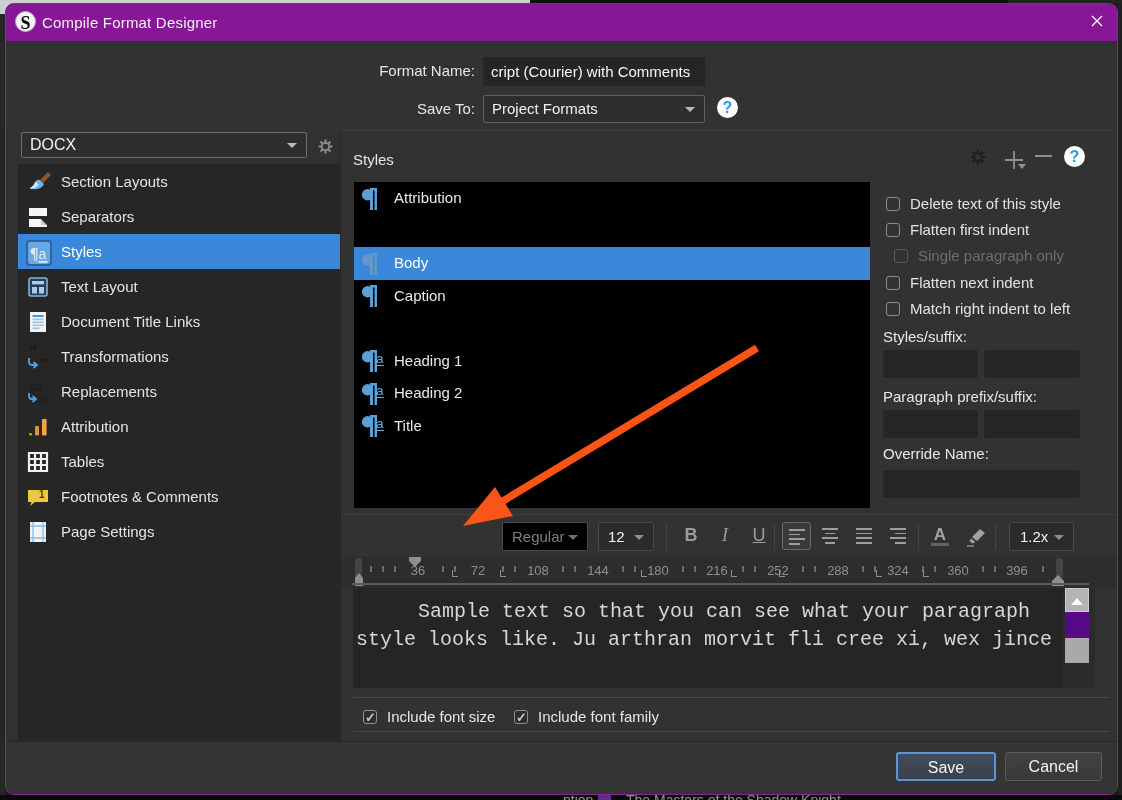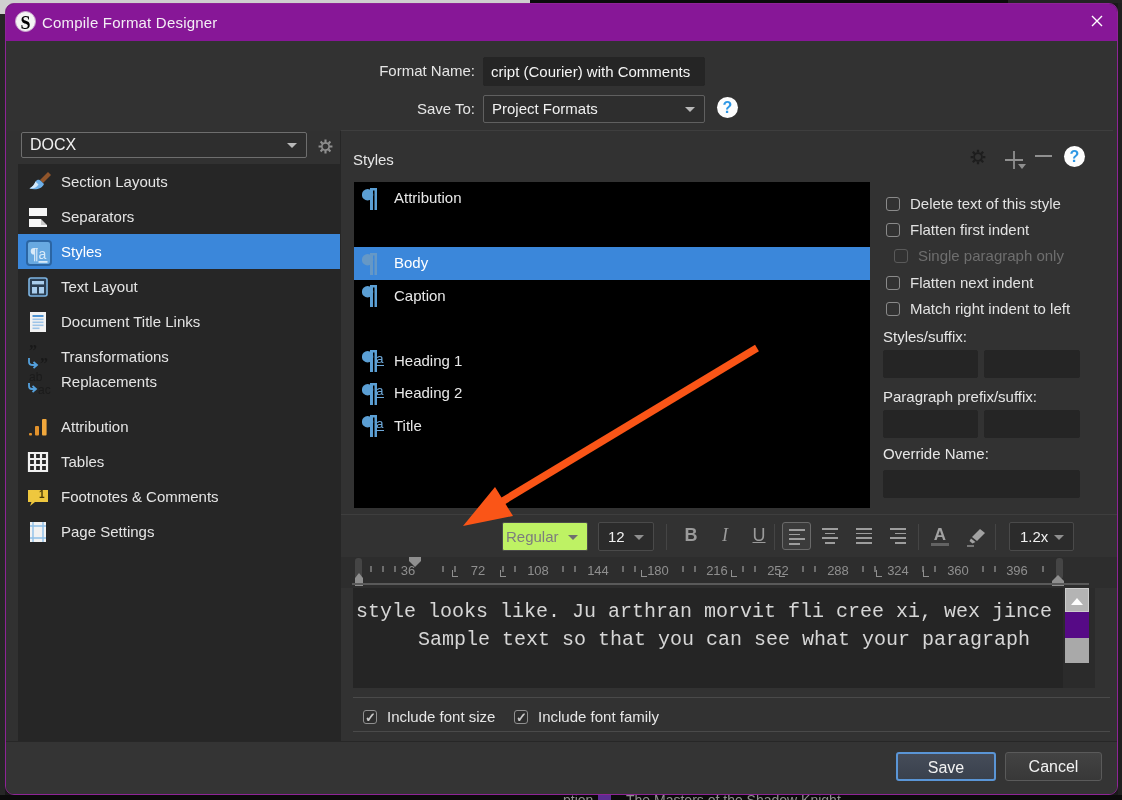--- a/index.html
+++ b/index.html
@@ -110,21 +110,21 @@
           <span class="tx">Document Title Links</span>
         </div>
         <div class="row" style="top:175px;">
           <span class="ic"><svg width="26" height="26" viewBox="0 0 26 26">
               <text x="3" y="11" font-size="16" font-weight="bold" fill="#181818" font-family="Liberation Serif,serif">”</text>
               <text x="14" y="24" font-size="16" font-weight="bold" fill="#181818" font-family="Liberation Serif,serif">”</text>
               <path d="M3 13 L3 17 Q3 20 7 20 L10 20 M7.5 17 L11 20 L7.5 23" fill="none" stroke="#54a0dc" stroke-width="1.8"></path>
             </svg></span>
           <span class="tx">Transformations</span>
         </div>
-        <div class="row" style="top:200px;text-align:right;">
+        <div class="row" style="top:210px;text-align:right;">
           <span class="ic"><svg width="26" height="26" viewBox="0 0 26 26">
               <text x="3" y="11" font-size="12" fill="#1b1b1b">ab</text>
               <text x="12" y="24" font-size="12" fill="#1b1b1b">ac</text>
               <path d="M3 13 L3 16 Q3 19 6 19 L9 19 M6.5 16 L10 19 L6.5 22" fill="none" stroke="#54a0dc" stroke-width="1.8"></path>
             </svg></span>
           <span class="tx">Replacements</span>
         </div>
         <div class="row" style="top:245px;">
           <span class="ic"><svg width="24" height="24" viewBox="0 0 24 24">
               <rect x="3" y="18" width="3" height="2.6" rx="1" fill="#e2922c"></rect>
@@ -242,21 +242,21 @@
       <div class="inp" style="left:877px;top:346px;width:95px;height:28px"></div>
       <div class="inp" style="left:978px;top:346px;width:96px;height:28px"></div>
       <div class="lbl" style="left:877px;top:384px">Paragraph prefix/suffix:</div>
       <div class="inp" style="left:877px;top:406px;width:95px;height:28px"></div>
       <div class="inp" style="left:978px;top:406px;width:96px;height:28px"></div>
       <div class="lbl" style="left:877px;top:441px">Override Name:</div>
       <div class="inp" style="left:877px;top:466px;width:197px;height:28px"></div>
 
     <div class="abs" style="left:335px;top:510px;width:778px;height:1px;background:#3e3e3e"></div>
 
-      <div class="cmb" style="left:496px;top:518px;width:86px;height:29px;line-height:27px;padding-left:3px;background:#bef264;color:#7d7d7d;border-color:#4a4a4a">Regular<i class="ar" style="border-top-color:#6f6f6f"></i></div>
+      <div class="cmb" style="left:496px;top:518px;width:86px;height:29px;line-height:27px;padding-left:9px;background:#000000;color:#7d7d7d;border-color:#4a4a4a">Regular<i class="ar" style="border-top-color:#6f6f6f"></i></div>
       <div class="cmb" style="left:592px;top:518px;width:56px;height:29px;line-height:27px;padding-left:9px;background:#2b2b2b;border-color:#4a4a4a">12<i class="ar" style="border-top-color:#8f8f8f"></i></div>
       <div class="abs" style="left:674px;top:521px;width:22px;height:24px;color:#9b9b9b;font-weight:bold;font-size:18px;text-align:center">B</div>
       <div class="abs" style="left:708px;top:521px;width:22px;height:24px;color:#9b9b9b;font-style:italic;font-size:18px;text-align:center;font-family:'Liberation Serif',serif">I</div>
       <div class="abs" style="left:742px;top:521px;width:22px;height:24px;color:#9b9b9b;font-size:18px;text-align:center;text-decoration:underline">U</div>
       <div class="abs" style="left:768px;top:520px;width:1px;height:26px;background:#454545"></div>
       <div class="abs" style="left:660px;top:520px;width:1px;height:26px;background:#454545"></div>
       <div class="abs" style="left:989px;top:520px;width:1px;height:26px;background:#454545"></div>
       <div class="abs" style="left:776px;top:518px;width:29px;height:28px;border:1px solid #6a6a6a;background:#3b3b3b;border-radius:3px;">
         <div style="position:absolute;left:6px;top:6px;width:16px;height:17px">
           <i style="position:absolute;left:0px;top:0.0px;width:16px;height:1.8px;background:#9d9d9d"></i>
@@ -325,21 +325,21 @@
         <i class="tk" style="left:982px"></i>
         <i class="tk" style="left:994px"></i>
         <i class="tk" style="left:1042px"></i>
         <i class="tb" style="left:452px"></i>
         <i class="tb" style="left:500px"></i>
         <i class="tb" style="left:641px"></i>
         <i class="tb" style="left:731px"></i>
         <i class="tb" style="left:779px"></i>
         <i class="tb" style="left:876px"></i>
         <i class="tb" style="left:923px"></i>
-        <div class="rn" style="left:388px">36</div>
+        <div class="rn" style="left:398px">36</div>
         <div class="rn" style="left:458px">72</div>
         <div class="rn" style="left:518px">108</div>
         <div class="rn" style="left:578px">144</div>
         <div class="rn" style="left:638px">180</div>
         <div class="rn" style="left:697px">216</div>
         <div class="rn" style="left:758px">252</div>
         <div class="rn" style="left:818px">288</div>
         <div class="rn" style="left:878px">324</div>
         <div class="rn" style="left:938px">360</div>
         <div class="rn" style="left:997px">396</div>
@@ -352,21 +352,21 @@
         </svg>
         <div class="abs" style="left:1056px;top:558px;width:7px;height:21px;background:#454545;border-radius:3px"></div>
         <svg class="abs" style="left:1048px;top:575px" width="20" height="12" viewBox="0 0 20 12">
           <path d="M10 0 L16 6 L16 11 L4 11 L4 6 Z" fill="#8f8f8f"></path>
         </svg>
         <div class="abs" style="left:352px;top:583px;width:737px;height:2px;background:#5a5a5a"></div>
       </div>
 
 <div class="abs" style="left:347px;top:584px;width:742px;height:100px;background:#2b2b2b"></div>
 <div class="abs" style="left:347px;top:584px;width:710px;height:100px;background:#252525;overflow:hidden">
-<div style="position:absolute;left:3px;top:9.5px;width:704px;font-family:'Liberation Mono',monospace;font-size:20px;line-height:28.4px;color:#d6d6d6;white-space:pre"><div>style looks like. Ju arthran morvit fli cree xi, wex jince</div><div style="padding-left:62px">Sample text so that you can see what your paragraph</div></div>
+<div style="position:absolute;left:3px;top:9.5px;width:704px;font-family:'Liberation Mono',monospace;font-size:20px;line-height:28.4px;color:#d6d6d6;white-space:pre"><div style="padding-left:62px">Sample text so that you can see what your paragraph</div><div>style looks like. Ju arthran morvit fli cree xi, wex jince</div></div>
 </div>
 <div class="abs" style="left:1059px;top:584px;width:24px;height:24px;background:#b4b4b4;border:1px solid #cdcdcd"></div>
 <div class="abs" style="left:1065px;top:594px;width:0;height:0;border-left:6px solid transparent;border-right:6px solid transparent;border-bottom:7px solid #fdfdfd"></div>
 <div class="abs" style="left:1059px;top:608px;width:24px;height:26px;background:#560a86"></div>
 <div class="abs" style="left:1059px;top:634px;width:24px;height:25px;background:#a9a9a9"></div>
 
     <div class="abs" style="left:347px;top:693px;width:757px;height:1px;background:#4a4a4a"></div>
     <div class="abs" style="left:347px;top:727px;width:757px;height:1px;background:#4a4a4a"></div>
 
 <div class="cbx" style="left:357px;top:706px;border-color:#909090;background:#2d2d2d"></div>

